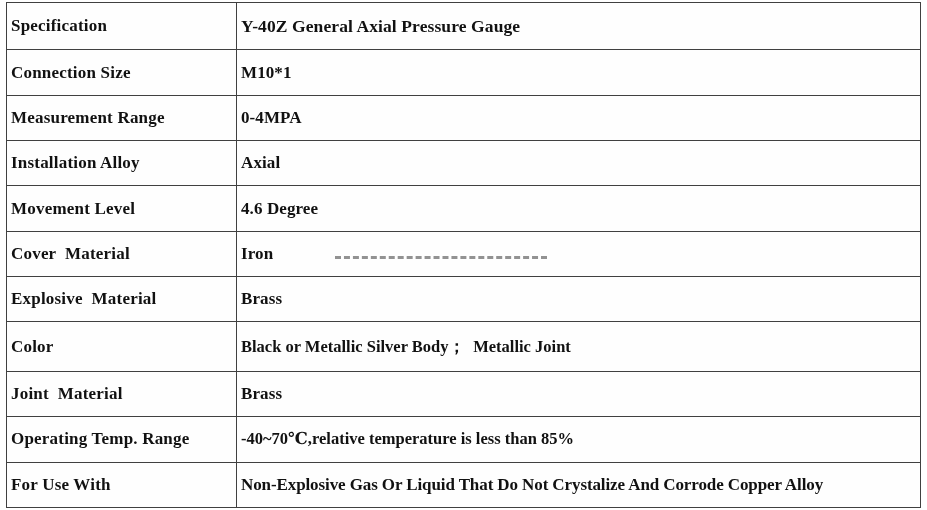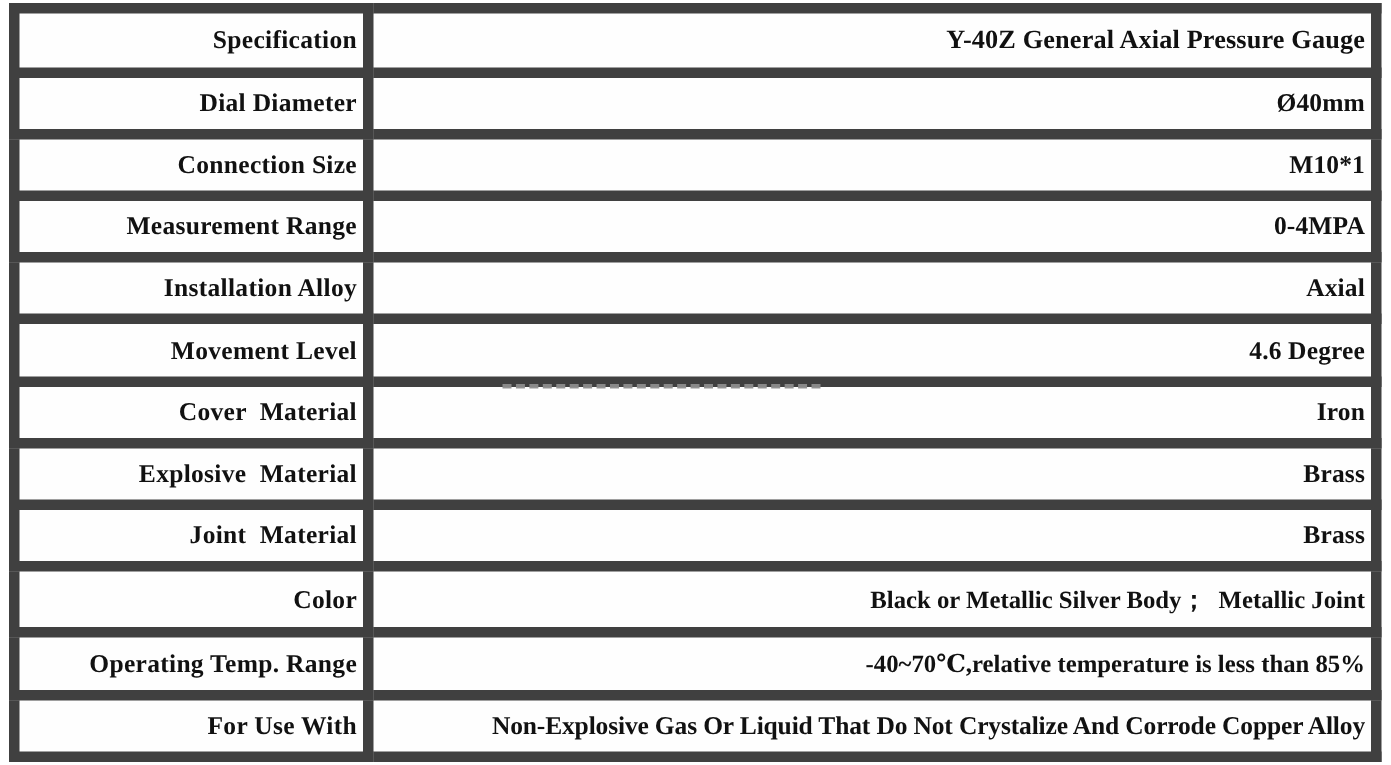--- a/index.html
+++ b/index.html
@@ -26,23 +26,23 @@
     left: 6px;
     top: 2px;
     width: 915px;
     height: 506px;
     border-collapse: collapse;
     table-layout: fixed;
     background: #fefefe;
   }
 
   table.spec-table td {
-    border: 7px solid #404040;
+    border: 1px solid #404040;
     padding: 0 4px;
-    text-align: right;
+    text-align: left;
     vertical-align: middle;
     font-weight: bold;
     color: #111111;
     font-family: "Liberation Serif", "DejaVu Serif", serif;
     white-space: pre;
     overflow: hidden;
   }
 
   td.label-cell {
     width: 221px;
@@ -87,24 +87,20 @@
 <div id="spec-sheet">
 
   <table class="spec-table">
     <tbody>
 
       <tr>
         <td class="label-cell">Specification</td>
         <td class="value-cell title-value">Y-40Z General Axial Pressure Gauge</td>
       </tr>
 
-      <tr>
-        <td class="label-cell">Dial Diameter</td>
-        <td class="value-cell">Ø40mm</td>
-      </tr>
 
       <tr>
         <td class="label-cell">Connection Size</td>
         <td class="value-cell">M10*1</td>
       </tr>
 
       <tr>
         <td class="label-cell">Measurement Range</td>
         <td class="value-cell">0-4MPA</td>
       </tr>
@@ -123,27 +119,27 @@
         <td class="label-cell">Cover  Material</td>
         <td class="value-cell">Iron</td>
       </tr>
 
       <tr>
         <td class="label-cell">Explosive  Material</td>
         <td class="value-cell">Brass</td>
       </tr>
 
       <tr>
-        <td class="label-cell">Joint  Material</td>
-        <td class="value-cell">Brass</td>
+        <td class="label-cell">Color</td>
+        <td class="value-cell long-value">Black or Metallic Silver Body；  Metallic Joint</td>
       </tr>
 
       <tr>
-        <td class="label-cell">Color</td>
-        <td class="value-cell long-value">Black or Metallic Silver Body；  Metallic Joint</td>
+        <td class="label-cell">Joint  Material</td>
+        <td class="value-cell">Brass</td>
       </tr>
 
       <tr>
         <td class="label-cell">Operating Temp. Range</td>
         <td class="value-cell long-value">-40~70℃,relative temperature is less than 85%</td>
       </tr>
 
       <tr>
         <td class="label-cell">For Use With</td>
         <td class="value-cell widest-value">Non-Explosive Gas Or Liquid That Do Not Crystalize And Corrode Copper Alloy</td>

